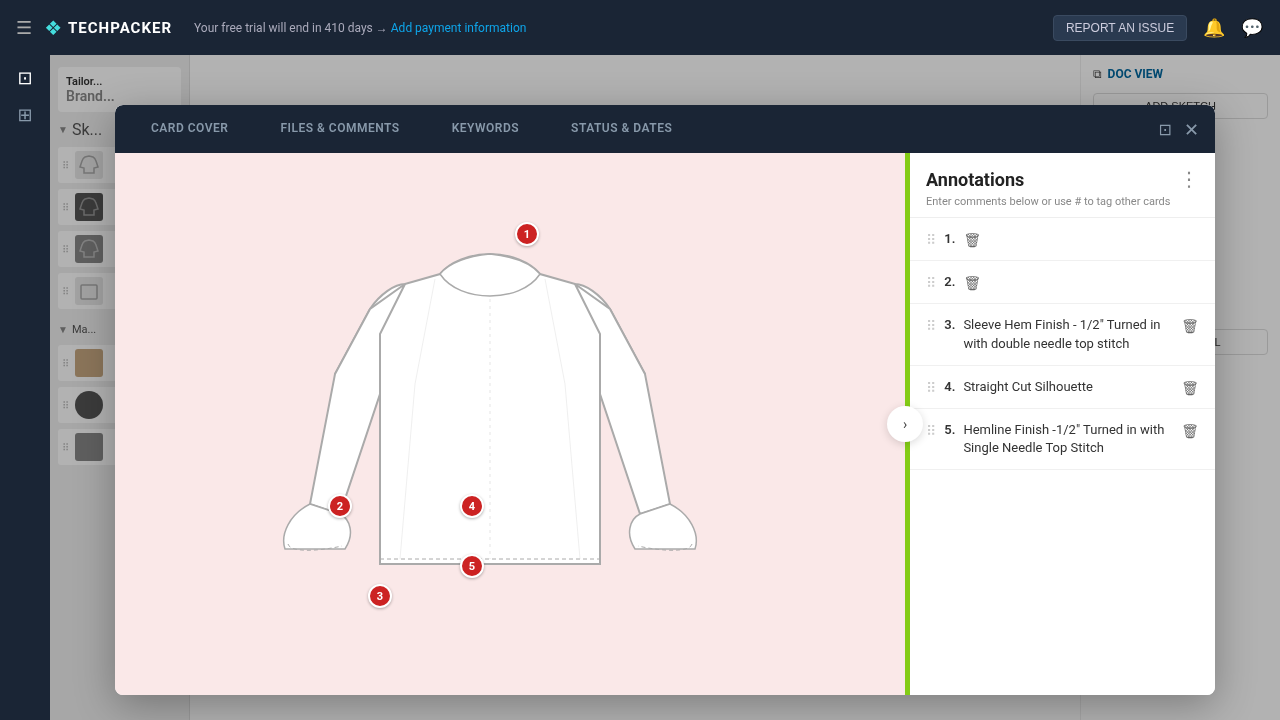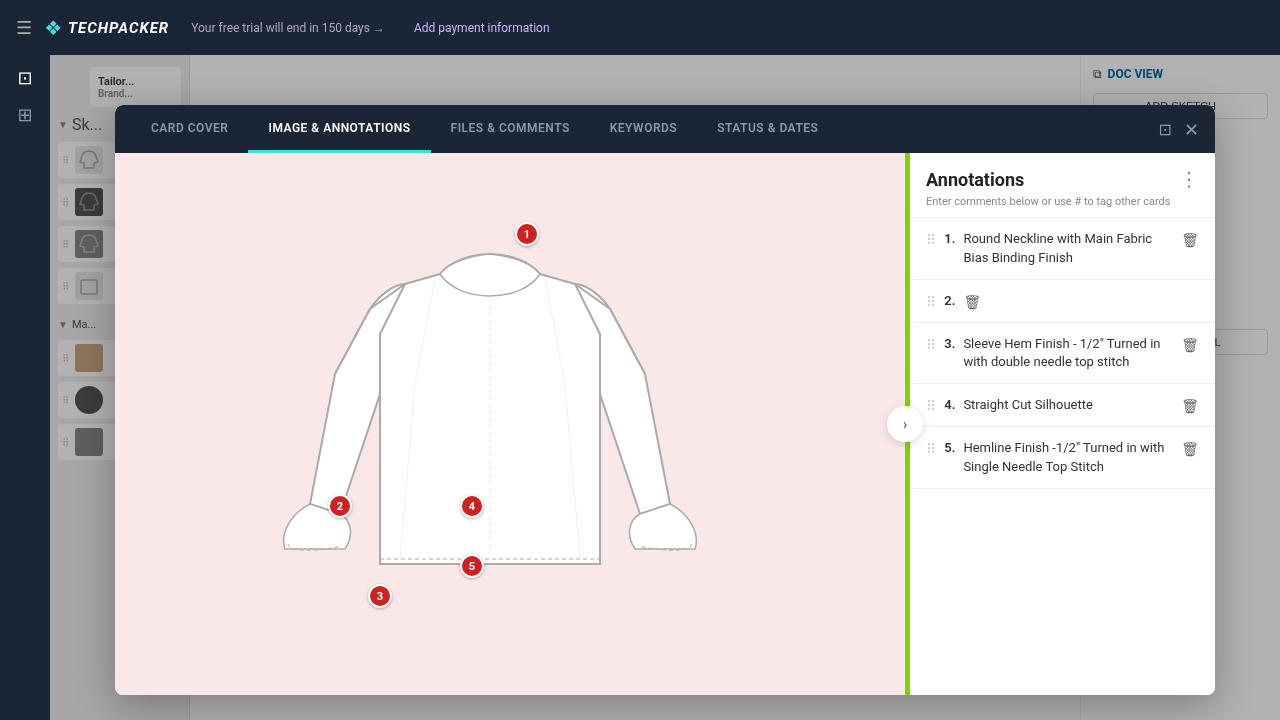--- a/index.html
+++ b/index.html
@@ -30,23 +30,23 @@
       display: flex;
       align-items: center;
       padding: 0 16px;
       gap: 12px;
       z-index: 1;
     }
 
     .hamburger-icon { color: #aaa; font-size: 18px; cursor: pointer; }
     .logo-mark { display: flex; align-items: center; gap: 6px; }
     .logo-dots { color: #4dd; font-size: 20px; }
-    .logo-text { color: white; font-weight: 700; font-size: 15px; letter-spacing: 1px; font-style: italic; }
+    .logo-text { color: white; font-weight: 700; font-size: 15px; letter-spacing: 1px; }
     .trial-text { color: #aab; font-size: 12px; margin-left: 10px; }
-    .trial-link { color: #c4b5fd; text-decoration: none; margin-left: 26px; }
+    .trial-link { color: #0ea5e9; text-decoration: none; }
 
     .nav-right {
       margin-left: auto;
       display: flex;
       align-items: center;
       gap: 16px;
     }
     .report-btn {
       background: #2a3a50;
       color: #ccd;
@@ -99,21 +99,20 @@
     }
 
     .card-title-area {
       background: white;
       border-radius: 4px;
       padding: 8px;
       margin-bottom: 8px;
       font-size: 11px;
       color: #333;
       font-weight: 600;
-      margin-left: 32px;
     }
 
     .sketch-item {
       display: flex;
       align-items: center;
       gap: 6px;
       margin-bottom: 6px;
       padding: 4px;
       background: white;
       border-radius: 3px;
@@ -152,21 +151,21 @@
     }
 
     
     .modal-tabs {
       display: flex;
       align-items: center;
       background: #1a2535;
       border-radius: 8px 8px 0 0;
       padding: 0 16px;
       height: 48px;
-      gap: 0;
+      gap: 12px;
     }
 
     .modal-tab {
       padding: 0 20px;
       height: 48px;
       display: flex;
       align-items: center;
       color: #8899aa;
       font-size: 12px;
       font-weight: 600;
@@ -386,36 +385,41 @@
 
 <div class="app-bg"></div>
 
 <div class="top-nav">
   <span class="hamburger-icon">☰</span>
   <div class="logo-mark">
     <span class="logo-dots">❖</span>
     <span class="logo-text">TECHPACKER</span>
   </div>
   <span class="trial-text">
-    <span>Your free trial will end in 150 days →</span>
+    <span>Your free trial will end in 410 days →</span>
     <a class="trial-link">Add payment information</a>
   </span>
+  <div class="nav-right">
+    <button class="report-btn">REPORT AN ISSUE</button>
+    <span class="nav-icon">🔔</span>
+    <span class="nav-icon">💬</span>
+  </div>
 </div>
 
 <div class="sidebar">
   <span class="sidebar-icon active">⊡</span>
   <span class="sidebar-icon">⊞</span>
 </div>
 
 <div class="main-content">
 
   <div class="left-panel">
     <div class="card-title-area">
       <div style="font-size:11px; color:#333; font-weight:600;">Tailor...</div>
-      <div style="font-size:10px; color:#888;">Brand...</div>
+      <div style="font-size:14px; color:#888;">Brand...</div>
     </div>
 
     <div style="display:flex; align-items:center; gap:4px; margin-bottom:8px;">
       <span style="color:#888; font-size:10px;">▼</span>
       <span style="font-size:16px; color:#555;">Sk...</span>
       <span style="margin-left:auto; color:#888; font-size:12px;">✏</span>
     </div>
 
     <div class="sketch-item">
       <span class="drag-handle">⠿</span>
@@ -499,23 +503,20 @@
       </div>
     </div>
   </div>
 
   <div class="modal-overlay">
     <div class="modal">
 
       <div class="modal-tabs">
         <div class="modal-tab">
           <span>CARD COVER</span>
-        </div>
-        <div class="modal-tab active">
-          <span>IMAGE &amp; ANNOTATIONS</span>
         </div>
         <div class="modal-tab">
           <span>FILES &amp; COMMENTS</span>
         </div>
         <div class="modal-tab">
           <span>KEYWORDS</span>
         </div>
         <div class="modal-tab">
           <span>STATUS &amp; DATES</span>
         </div>
@@ -577,21 +578,20 @@
               </div>
               <span class="annotations-more">⋮</span>
             </div>
           </div>
 
           <div class="annotations-list">
 
             <div class="annotation-item">
               <span class="annotation-drag">⠿</span>
               <span class="annotation-number">1.</span>
-              <span class="annotation-text">Round Neckline with Main Fabric Bias Binding Finish</span>
               <span class="annotation-delete">🗑</span>
             </div>
 
             <div class="annotation-item">
               <span class="annotation-drag">⠿</span>
               <span class="annotation-number">2.</span>
               <span class="annotation-delete">🗑</span>
             </div>
 
             <div class="annotation-item">

